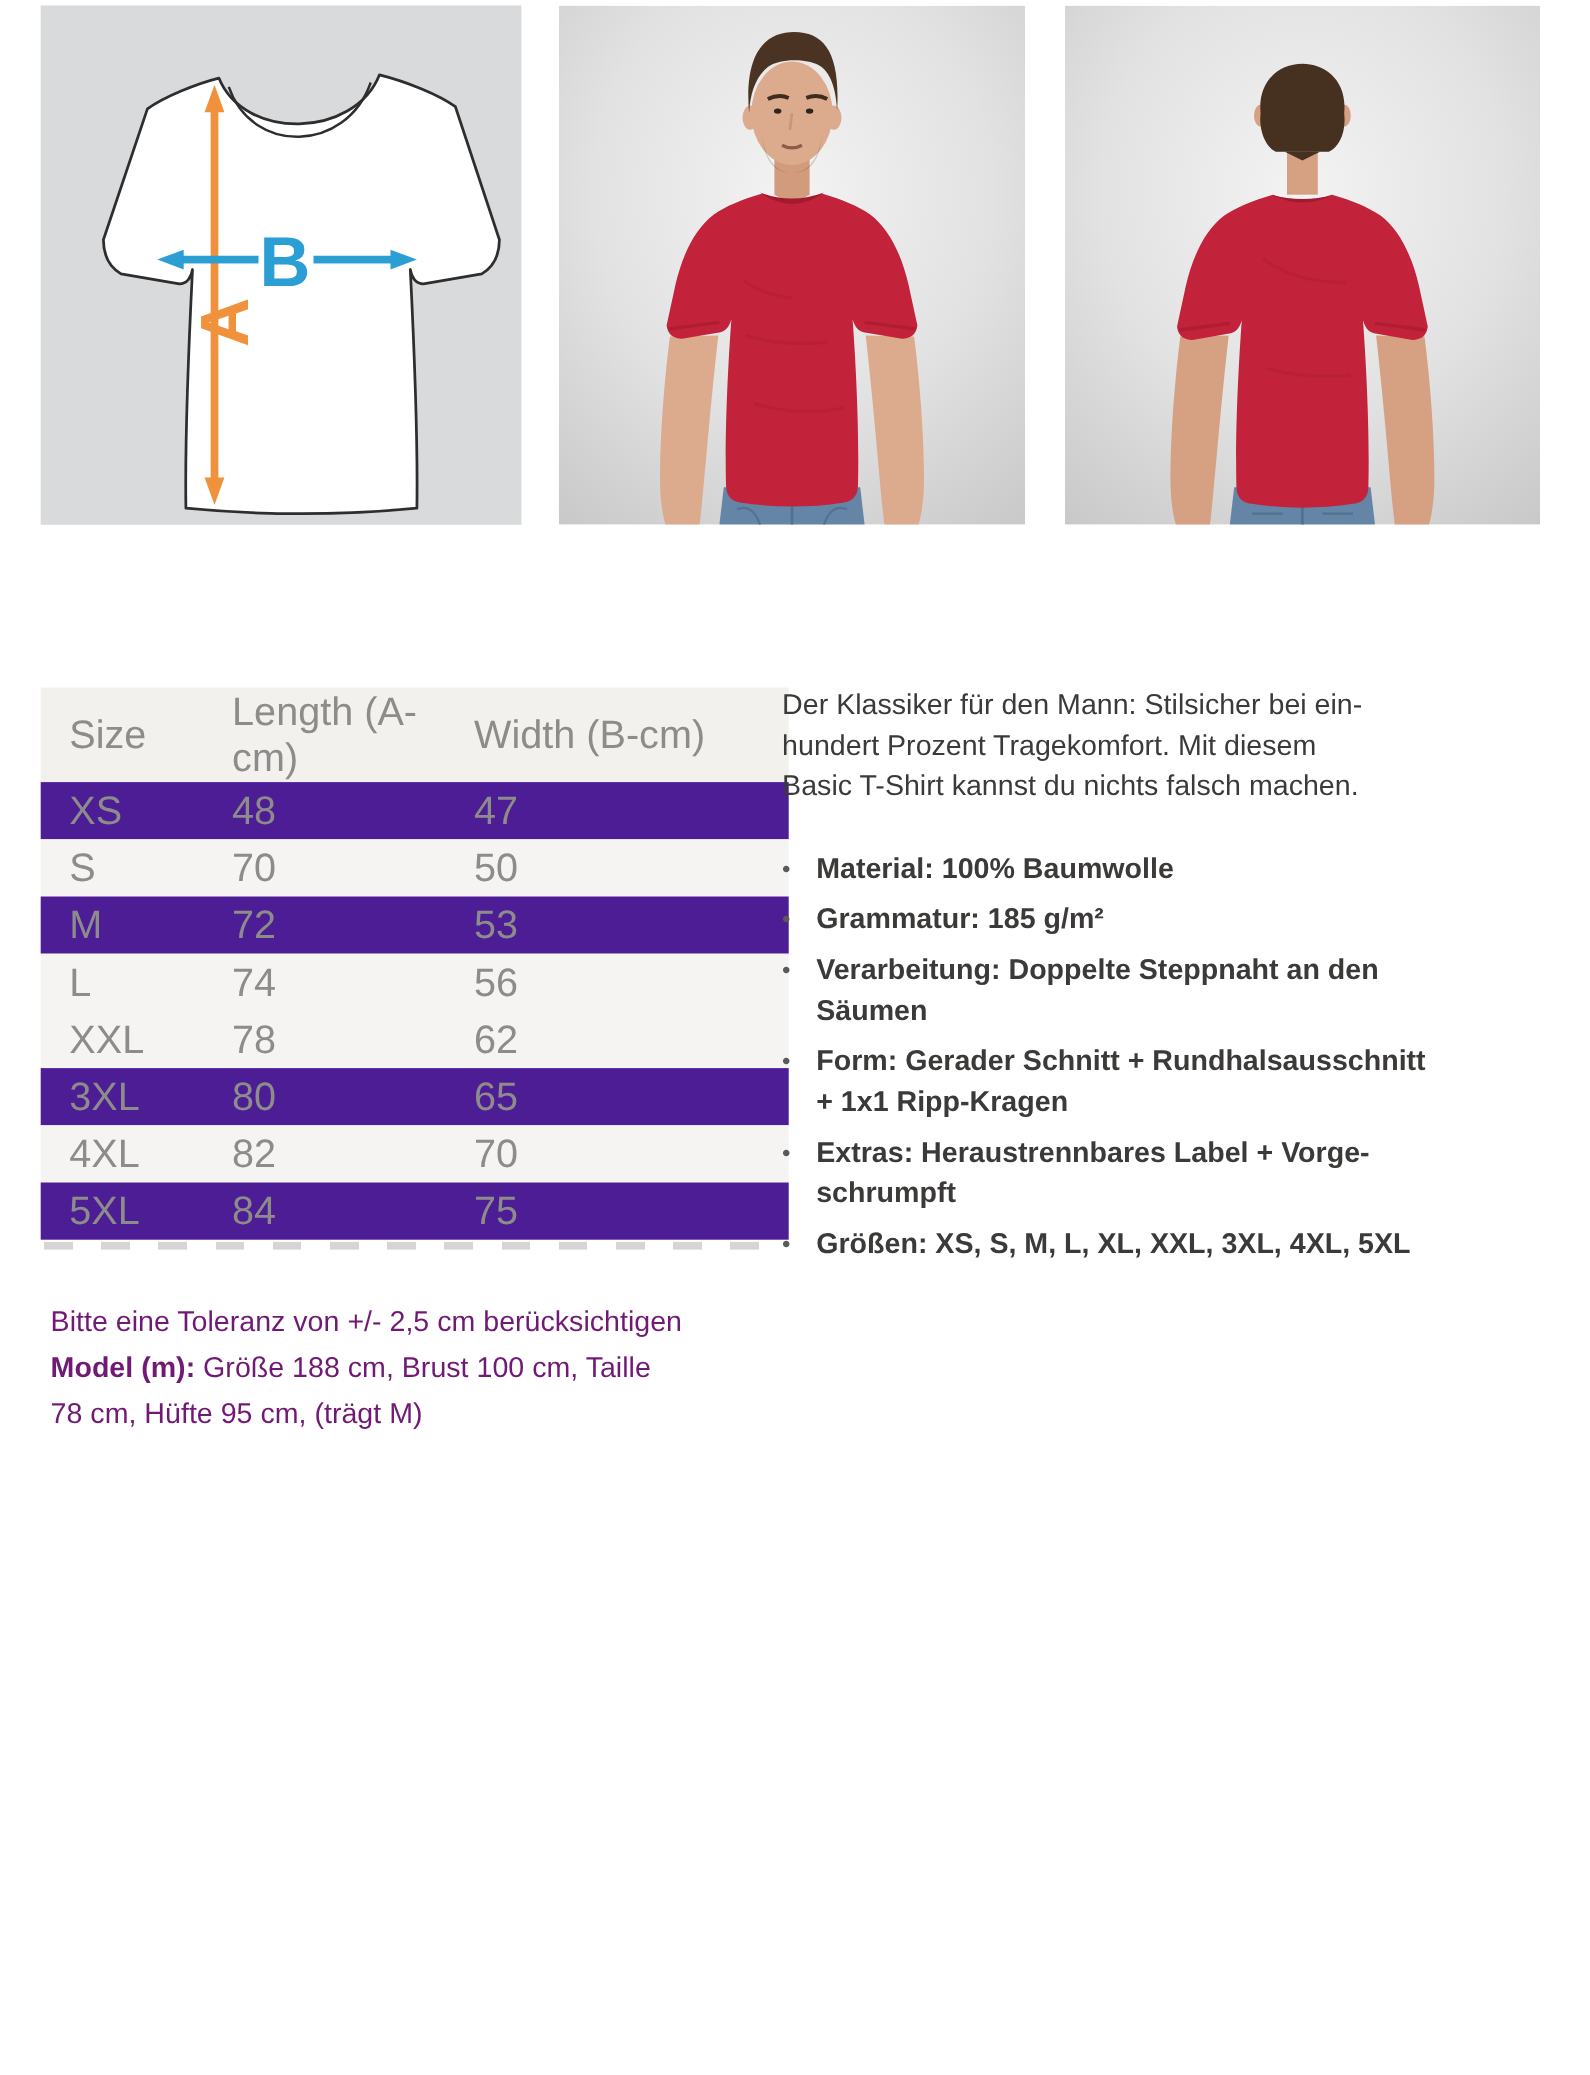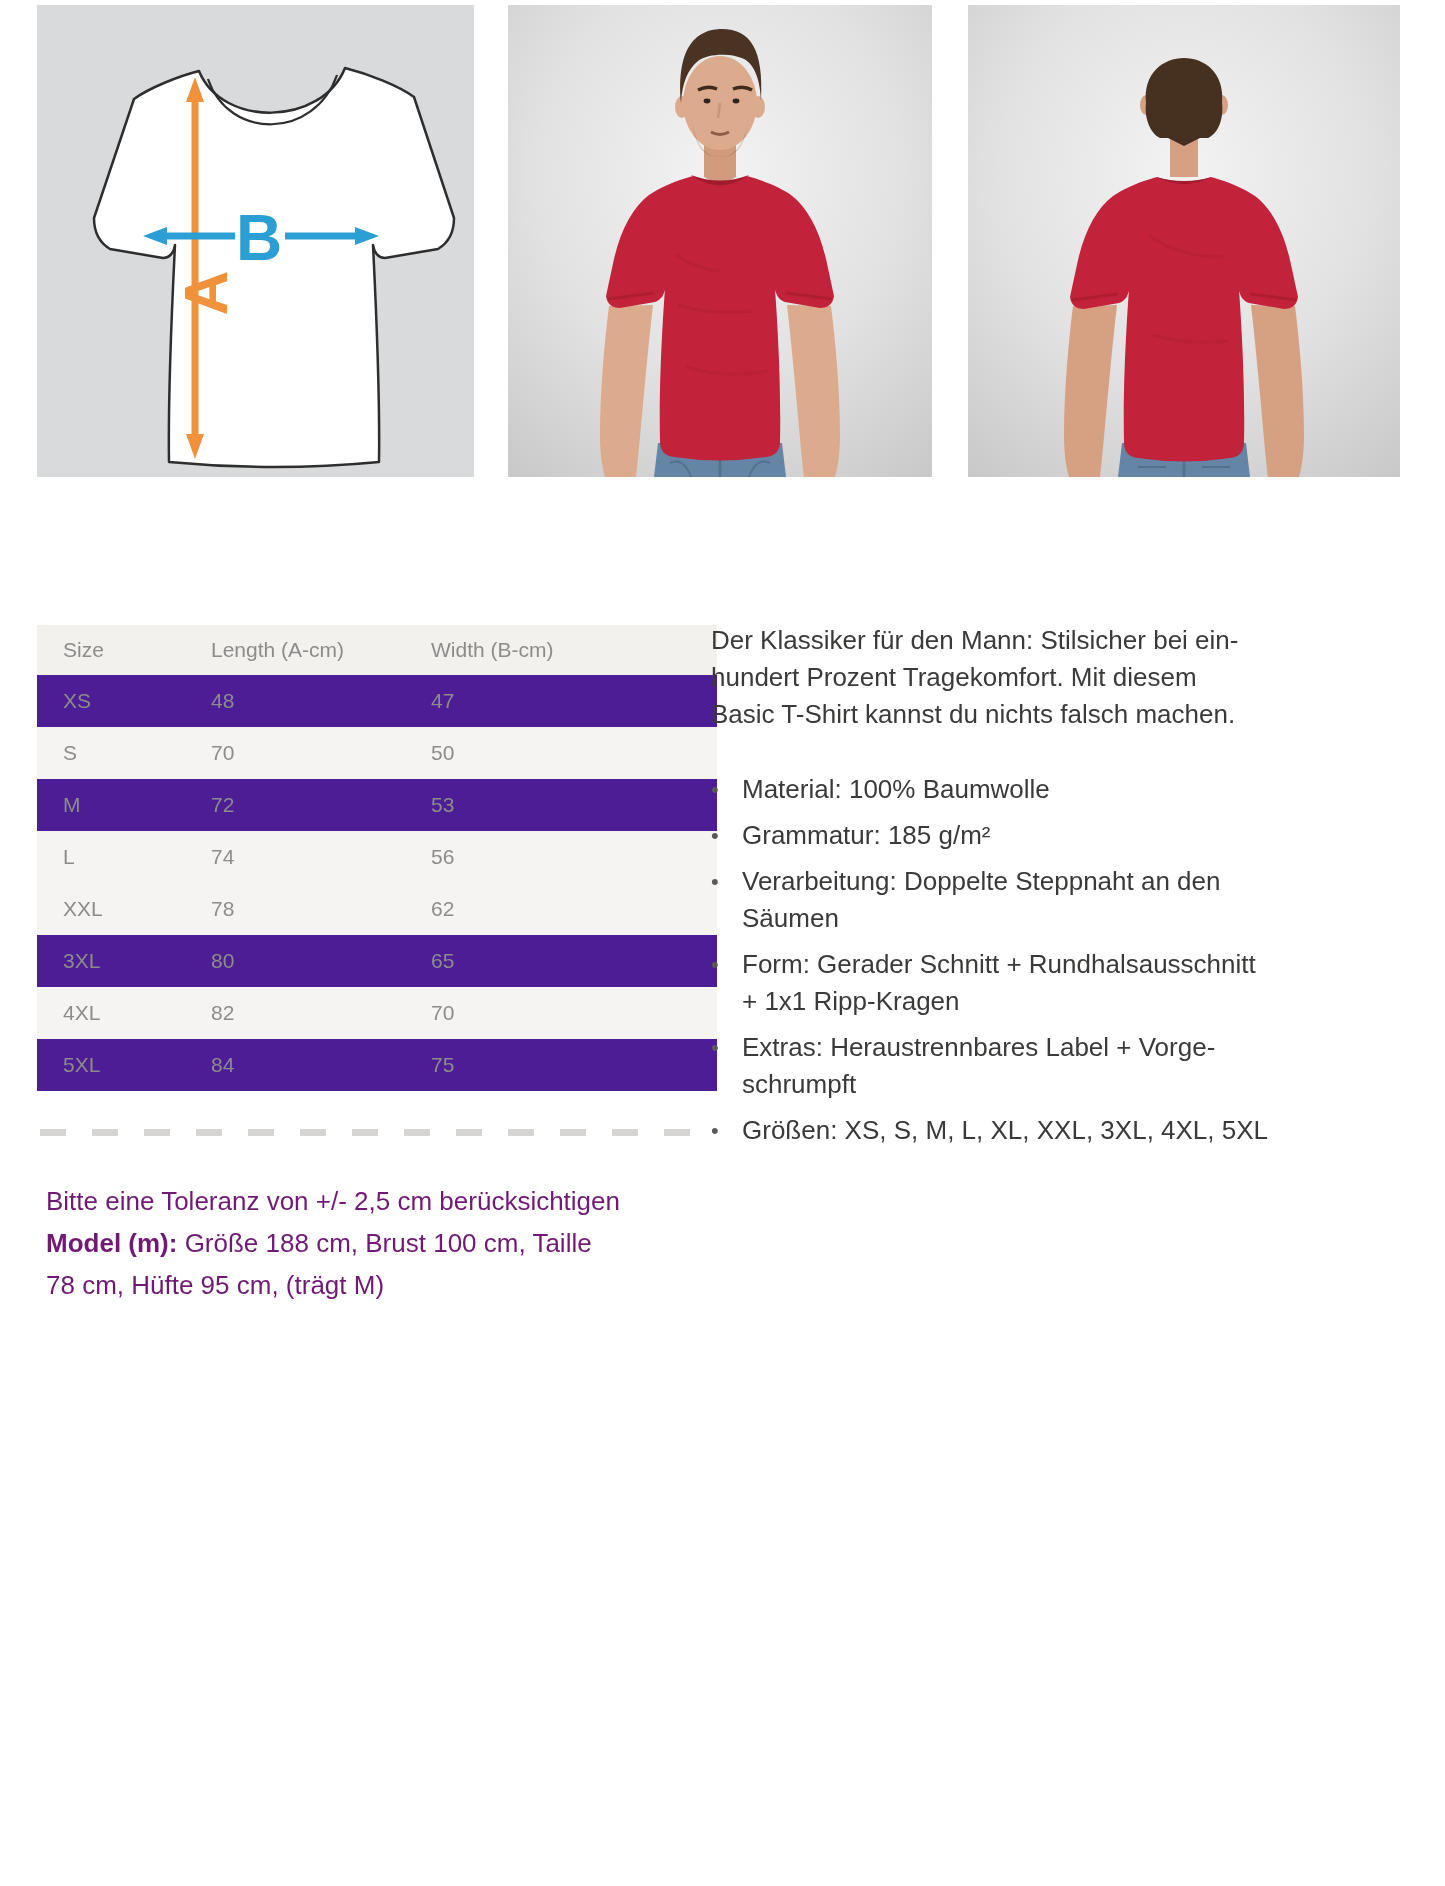--- a/index.html
+++ b/index.html
@@ -10,21 +10,21 @@
   }
   .panel{position:absolute;top:5px;height:472px;overflow:hidden;}
   #panel-diagram{left:37px;width:437px;background:#d9dadb;}
   #panel-front{left:508px;width:424px;}
   #panel-back{left:968px;width:432px;}
   .panel svg{display:block;width:100%;height:100%;}
 
   
   .size-table-wrap{position:absolute;left:37px;top:625px;width:680px;}
   table.size-table{border-collapse:collapse;width:680px;table-layout:fixed;
-    font-size:21px;color:#8d8c8a;}
+    font-size:36px;color:#8d8c8a;}
   table.size-table col.c1{width:173px;}
   table.size-table col.c2{width:220px;}
   table.size-table col.c3{width:287px;}
   table.size-table th{font-weight:400;text-align:left;height:48px;background:#f3f1ee;}
   table.size-table td{height:50px;}
   table.size-table th:first-child,table.size-table td:first-child{padding-left:26px;}
   table.size-table tr.odd td{background:#4c1d95;}
   table.size-table tr.even td{background:#f6f4f2;}
 
   
@@ -32,21 +32,21 @@
     background:repeating-linear-gradient(90deg,#c9c7c5 0 26px,transparent 26px 52px);
     opacity:.75;}
 
   
   .description{position:absolute;left:711px;top:622px;width:640px;
     font-size:26px;line-height:37px;color:#3b3a39;}
   .description .ln{display:block;}
   .bullets{margin:38px 0 0 0;padding:0;list-style:none;}
   .bullets li{display:flex;margin:0 0 9px 0;}
   .bullet-dot{flex:0 0 31px;color:#5a5957;font-size:22px;line-height:37px;}
-  .bullet-text{flex:1;}
+  .bullet-text{flex:1;font-weight:bold;}
 
   
   .notes{position:absolute;left:46px;top:1180px;width:660px;
     font-size:26px;line-height:42px;color:#701a75;}
   .notes .ln{display:block;}
   .notes b{font-weight:700;}
 
   svg text{font-family:"Liberation Sans","DejaVu Sans",sans-serif;font-weight:700;}
 </style>
 </head>

